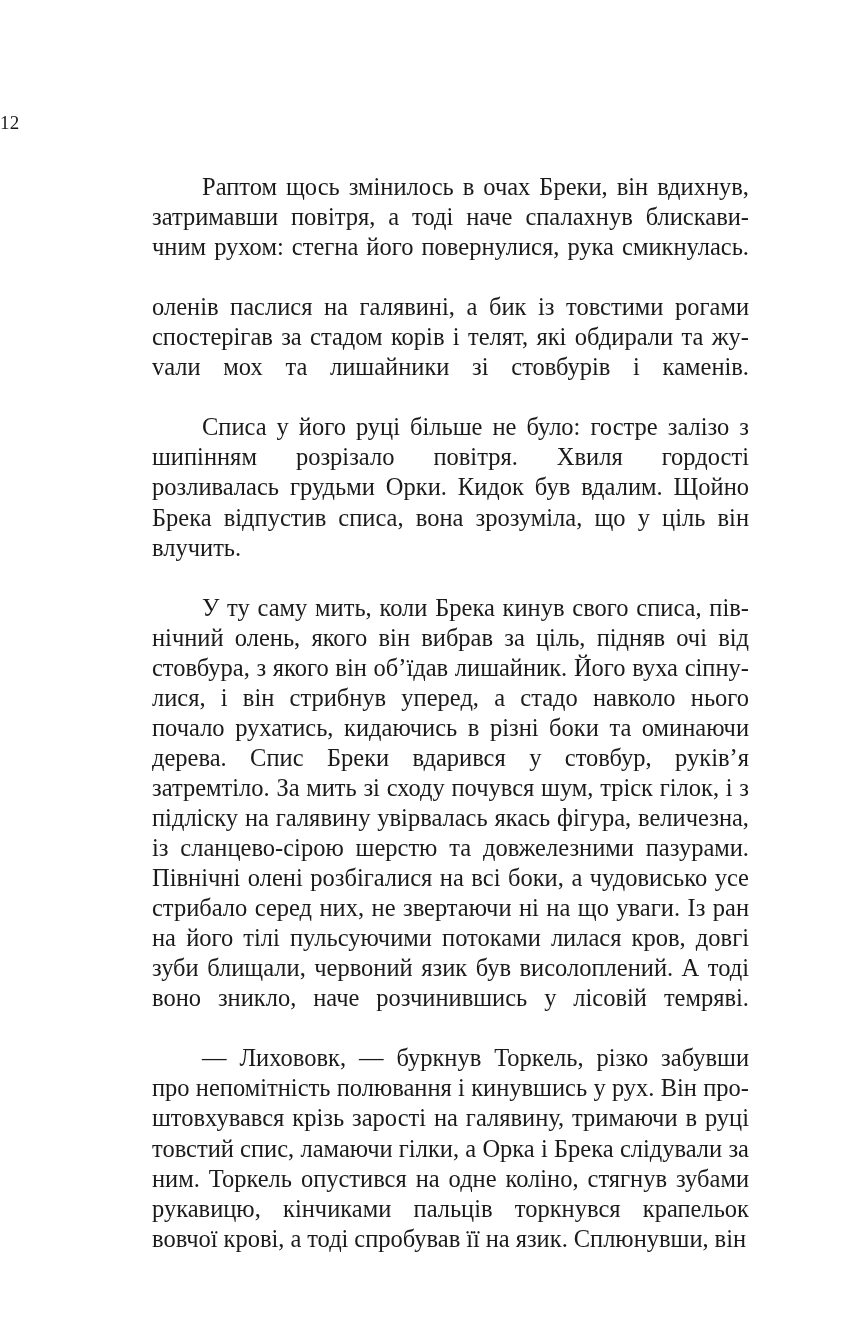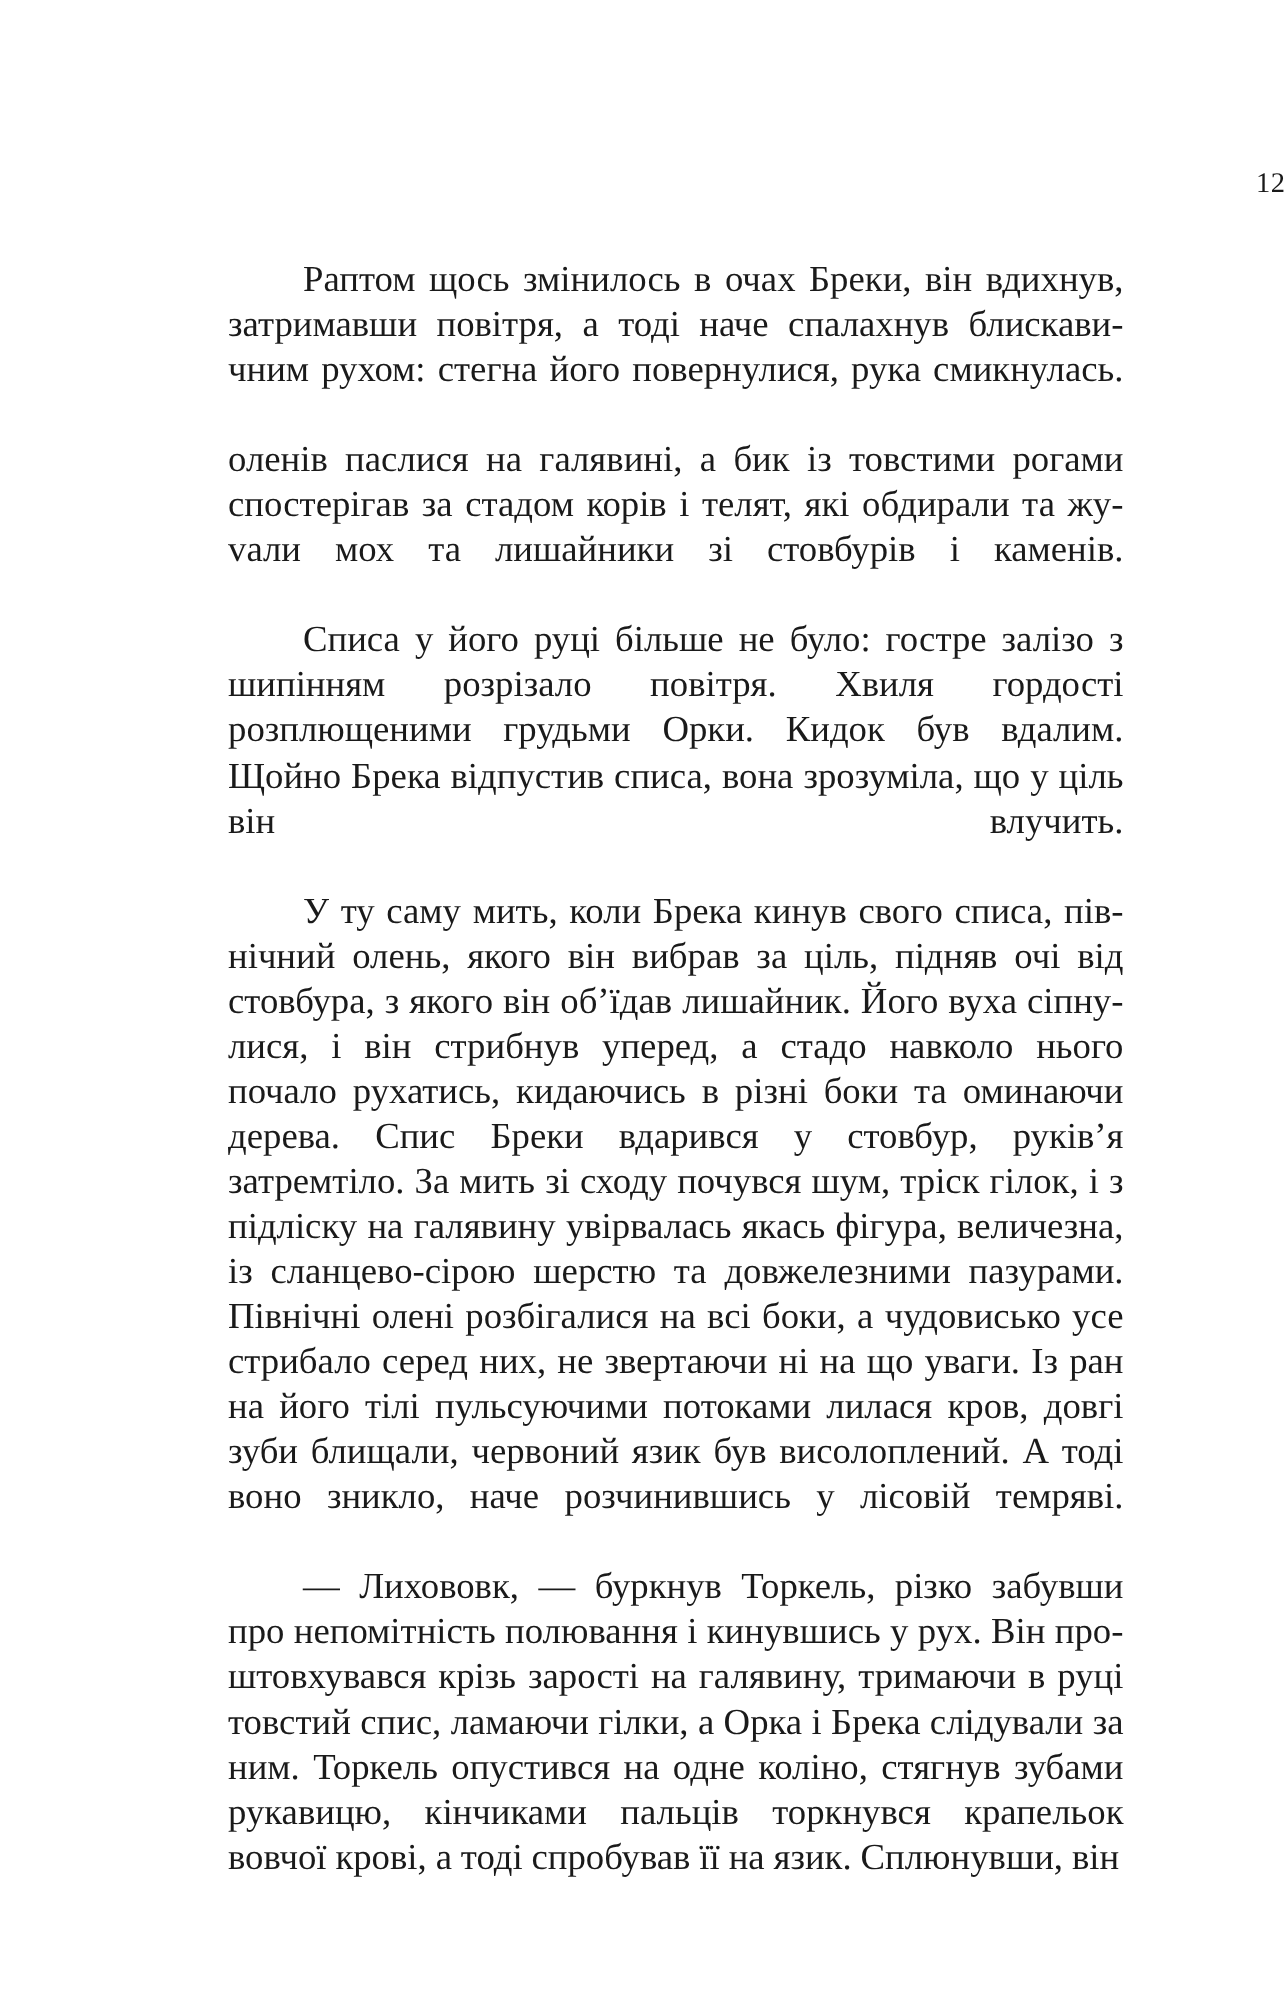--- a/index.html
+++ b/index.html
@@ -23,21 +23,21 @@
     inset: 0;
     background: #ffffff;
   }
 
   
   .folio {
     position: absolute;
     top: 113px;
     left: 0;
     width: 857px;
-    text-align: right;
+    text-align: left;
     font-size: 19px;
     line-height: 1;
     color: #1a1a1a;
     letter-spacing: 0.3px;
   }
 
   
   .textblock {
     position: absolute;
     left: 152px;
@@ -74,18 +74,18 @@
 </head>
 <body style="background-color: rgb(255, 255, 255); color: rgb(26, 26, 26);">
 
 <div class="page">
 
   <div class="folio">12</div>
 
   <div class="textblock">
     <p class="para indent">Раптом щось змінилось в очах Бреки, він вдихнув, затримавши повітря, а тоді наче спалахнув блискави­чним рухом: стегна його повернулися, рука смикнулась.</p>
     <p class="para">оленів паслися на галявині, а бик із товстими рогами спостерігав за стадом корів і телят, які обдирали та жу­vали мох та лишайники зі стовбурів і каменів.</p>
-    <p class="para indent">Списа у його руці більше не було: гостре залізо з ши­пінням розрізало повітря. Хвиля гордості розплющеними грудьми Орки. Кидок був вдалим. Щойно Брека відпу­стив списа, вона зрозуміла, що у ціль він влучить.</p>
+    <p class="para indent">Списа у його руці більше не було: гостре залізо з ши­пінням розрізало повітря. Хвиля гордості розливалась грудьми Орки. Кидок був вдалим. Щойно Брека відпу­стив списа, вона зрозуміла, що у ціль він влучить.</p>
     <p class="para indent">У ту саму мить, коли Брека кинув свого списа, пів­нічний олень, якого він вибрав за ціль, підняв очі від стовбура, з якого він об’їдав лишайник. Його вуха сіпну­лися, і він стрибнув уперед, а стадо навколо нього почало рухатись, кидаючись в різні боки та оминаючи дерева. Спис Бреки вдарився у стовбур, руків’я затремтіло. За мить зі сходу почувся шум, тріск гілок, і з підліску на галявину увірвалась якась фігура, величезна, із сланце­во-сірою шерстю та довжелезними пазурами. Північні олені розбігалися на всі боки, а чудовисько усе стрибало серед них, не звертаючи ні на що уваги. Із ран на його тілі пульсуючими потоками лилася кров, довгі зуби бли­щали, червоний язик був висолоплений. А тоді воно зникло, наче розчинившись у лісовій темряві.</p>
     <p class="para indent nostretch">— Лихововк, — буркнув Торкель, різко забувши про непомітність полювання і кинувшись у рух. Він про­штовхувався крізь зарості на галявину, тримаючи в руці товстий спис, ламаючи гілки, а Орка і Брека слідували за ним. Торкель опустився на одне коліно, стягнув зуба­ми рукавицю, кінчиками пальців торкнувся крапельок вовчої крові, а тоді спробував її на язик. Сплюнувши, він</p>
   </div>
 
 </div>
 
 </body></html>

